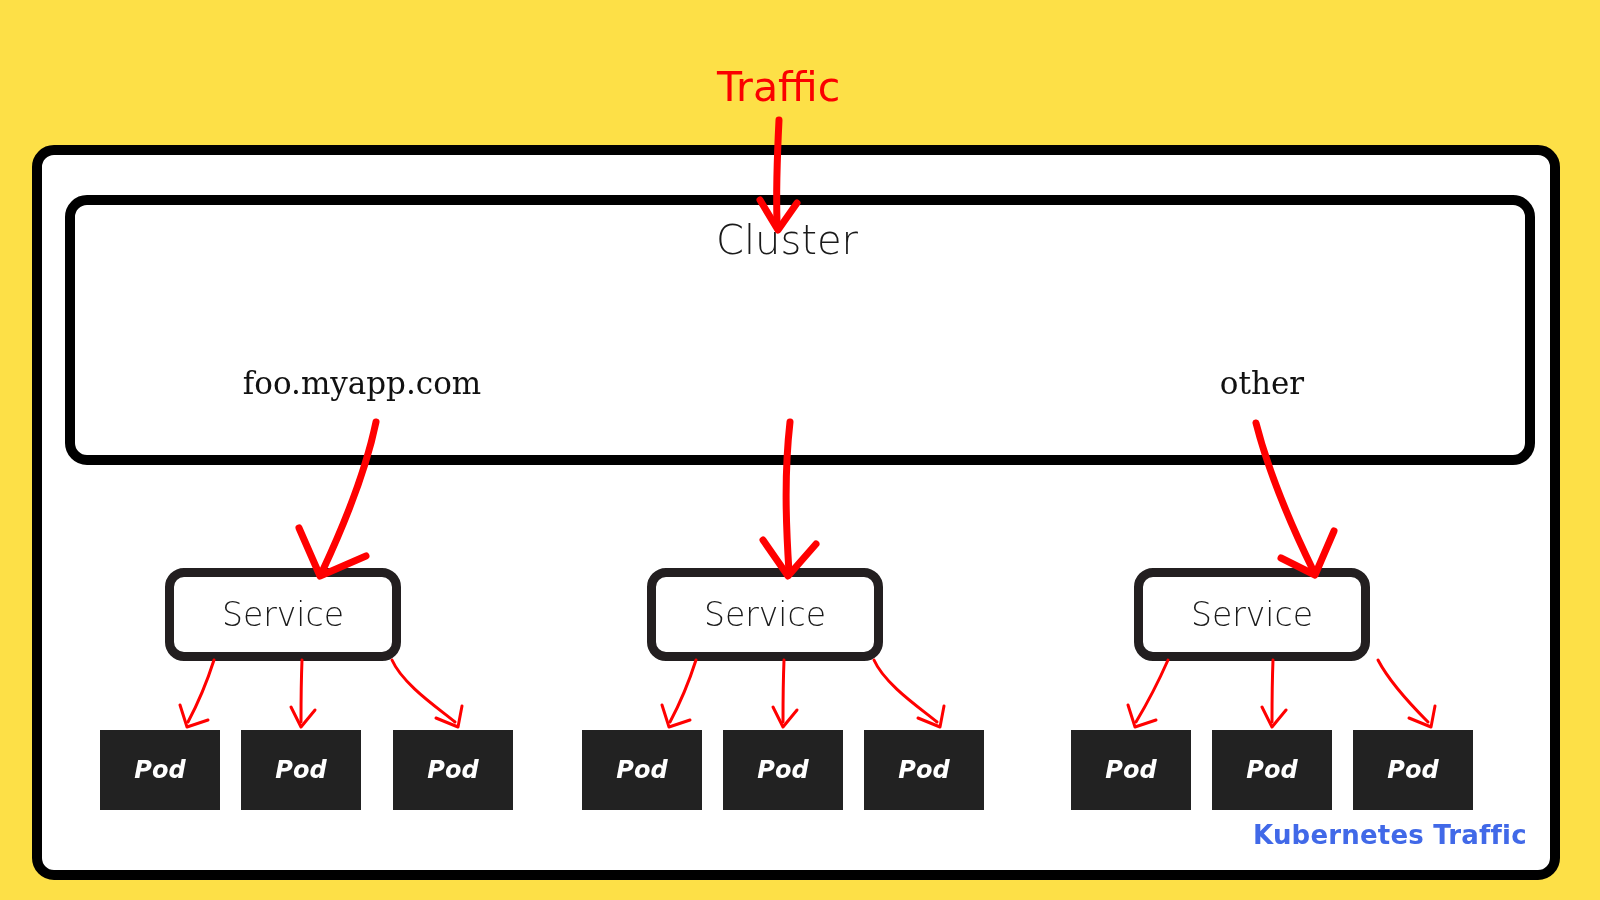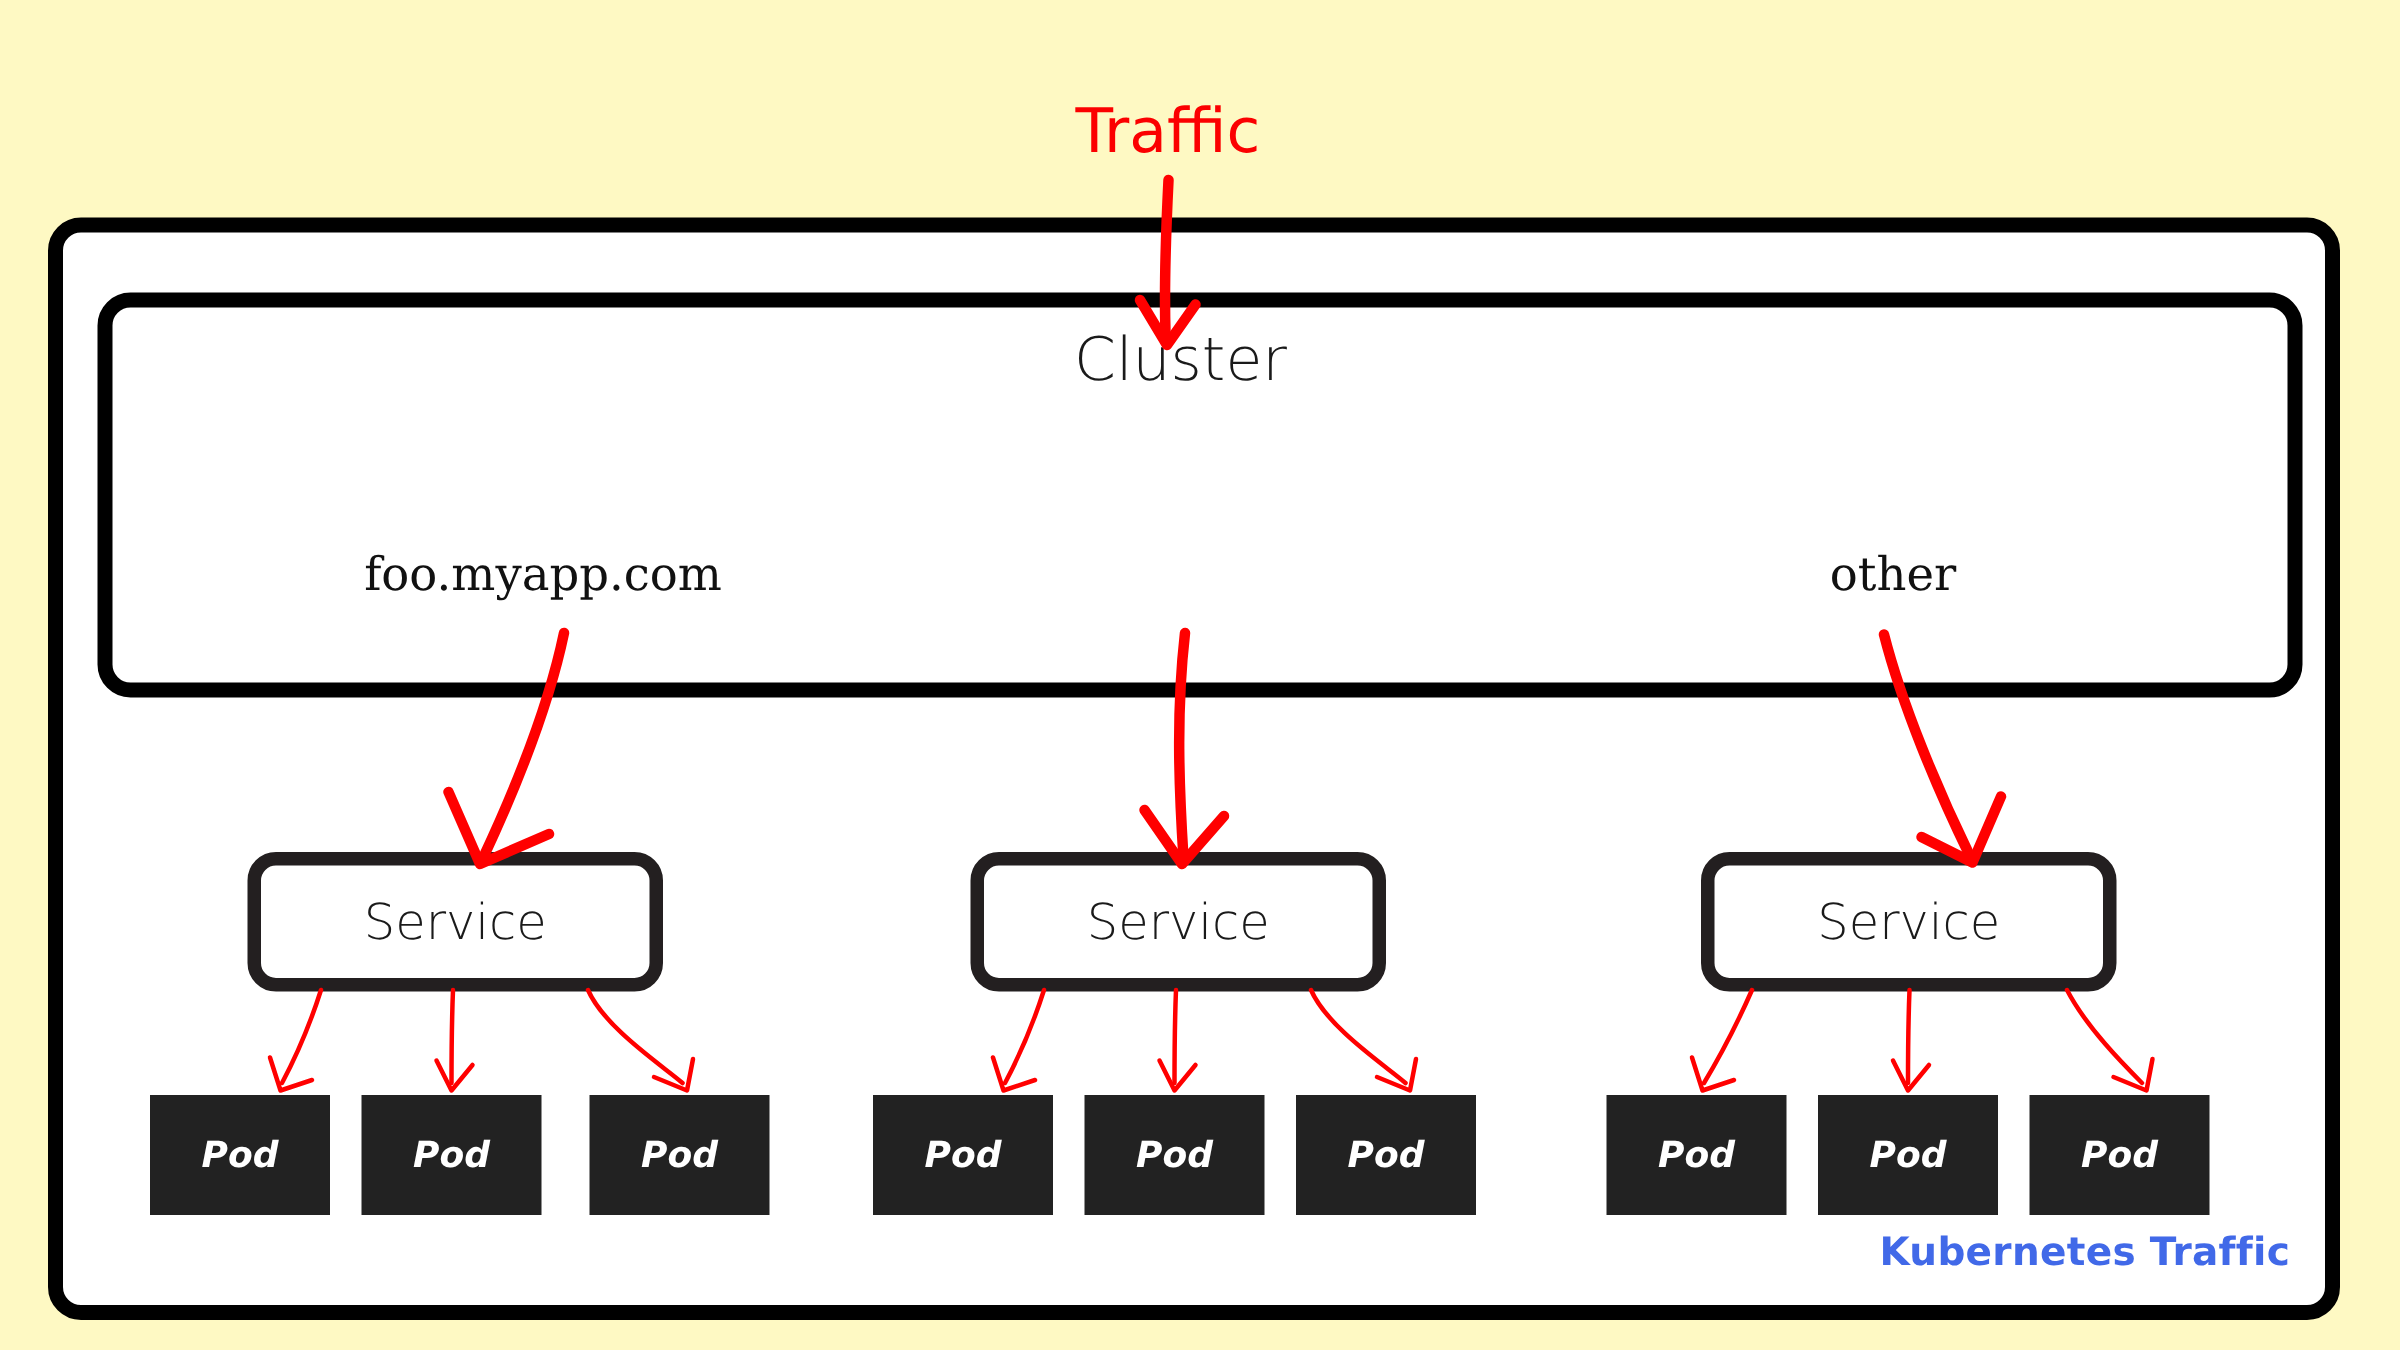--- a/index.html
+++ b/index.html
@@ -4,21 +4,21 @@
 <style>
   html, body {
     margin: 0;
     padding: 0;
     background: #ffffff;
   }
   #canvas {
     position: relative;
     width: 1600px;
     height: 900px;
-    background: #fef9c3;
+    background: #fde047;
     overflow: hidden;
     font-family: "DejaVu Sans", sans-serif;
   }
 
   
   #cluster-box {
     position: absolute;
     left: 32px;
     top: 145px;
     width: 1528px;
@@ -78,21 +78,21 @@
     font-size: 26px;
     font-weight: bold;
     white-space: nowrap;
     line-height: 1;
     letter-spacing: 0.2px;
   }
 
   
   .service-box {
     position: absolute;
-    width: 277px;
+    width: 236px;
     height: 93px;
     box-sizing: border-box;
     border: 9px solid #231f20;
     border-radius: 19px;
     background: #ffffff;
     display: flex;
     align-items: center;
     justify-content: center;
   }
   .service-label {

